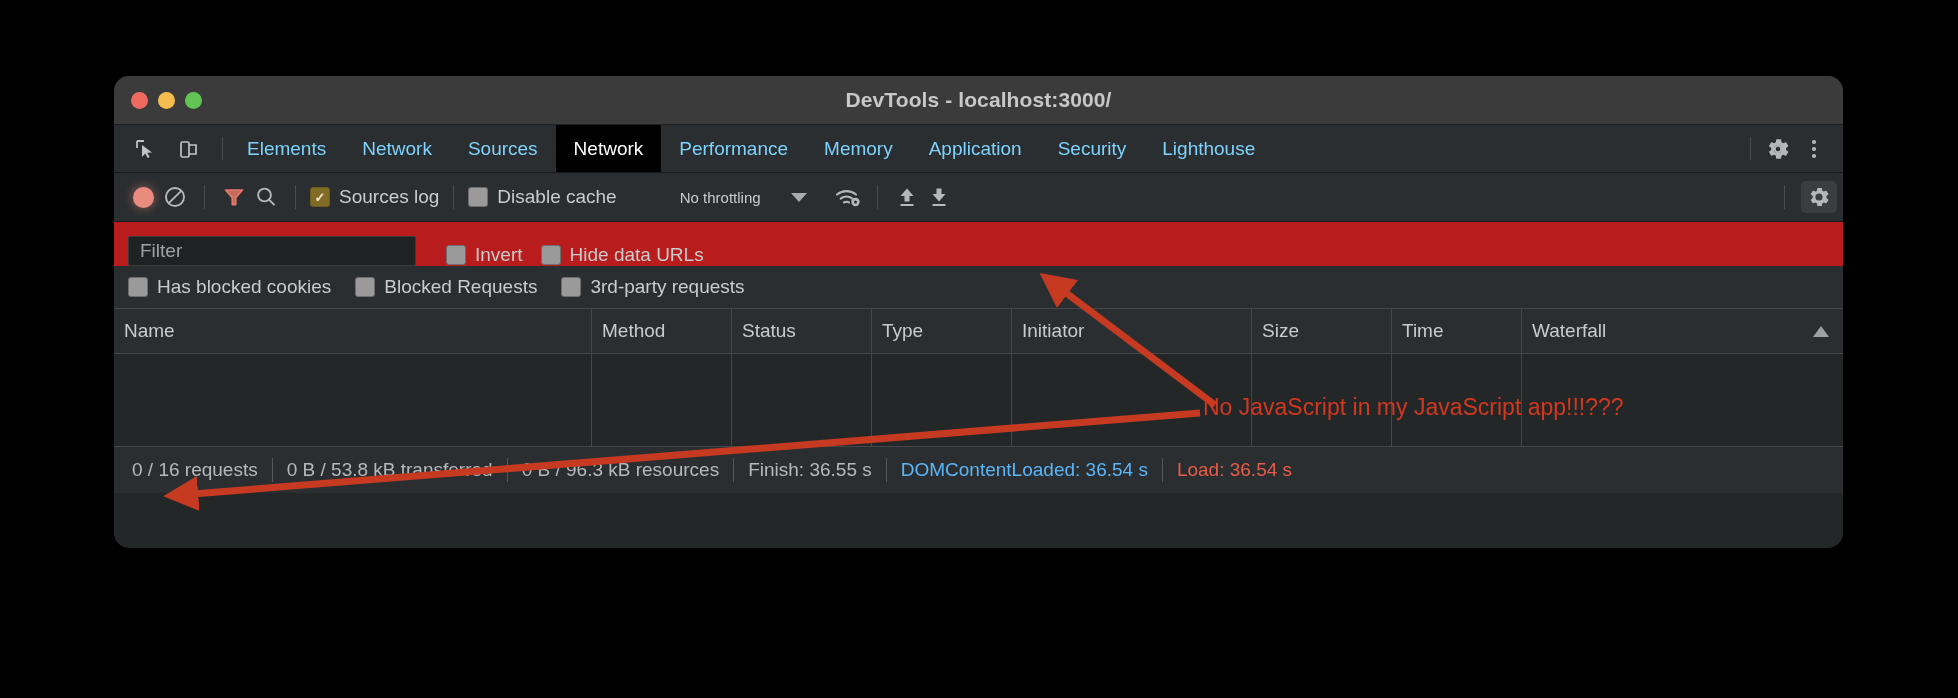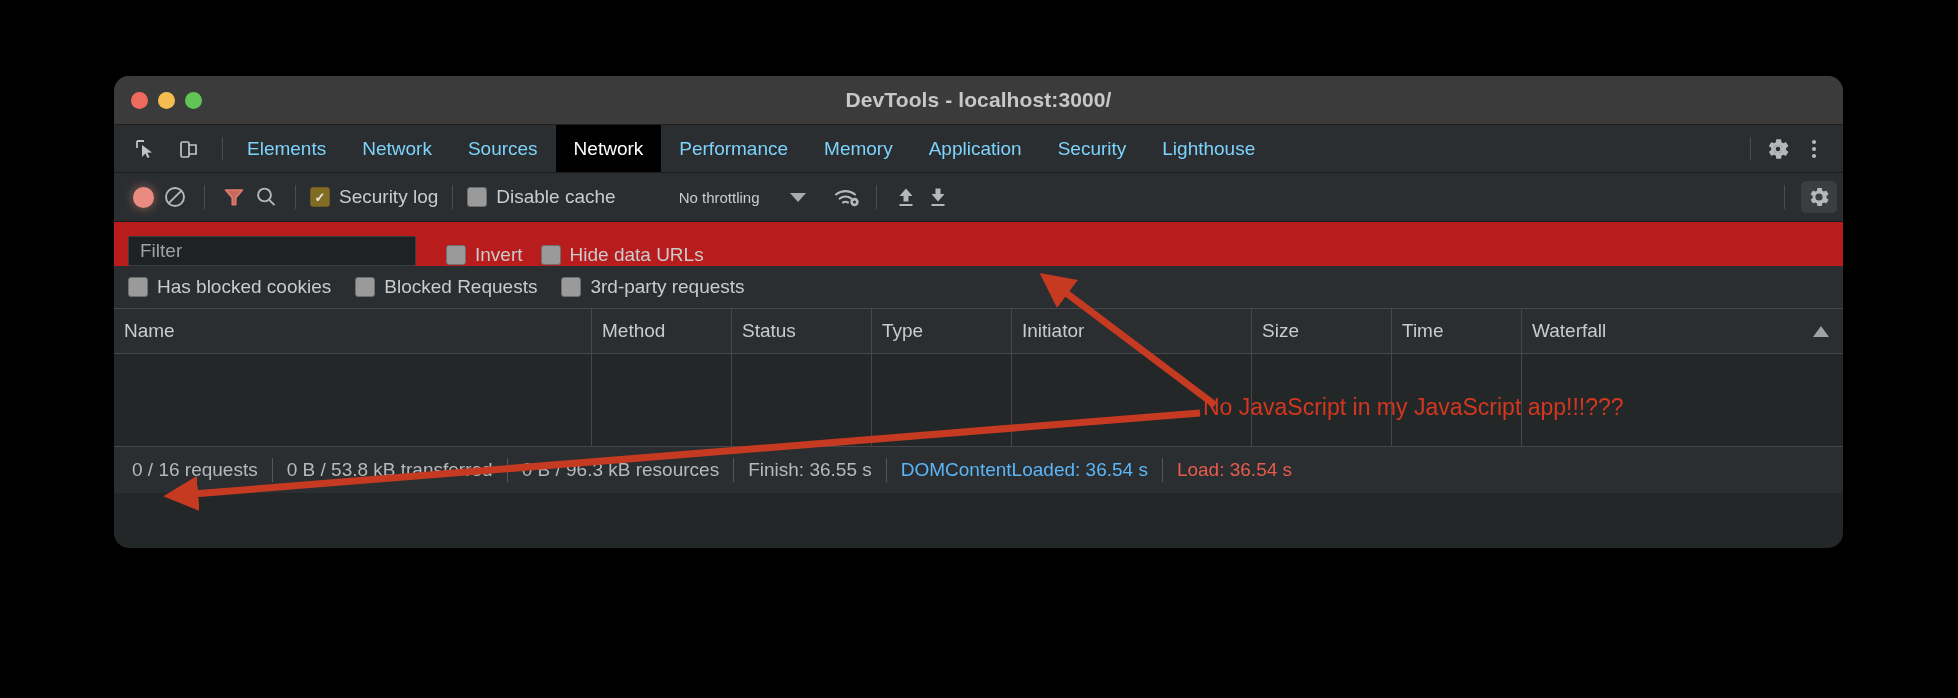--- a/index.html
+++ b/index.html
@@ -362,21 +362,21 @@
         <svg width="24" height="24" viewBox="0 0 24 24">
           <circle cx="10.5" cy="10" r="6.4" stroke="#b4b8bb" stroke-width="1.9" fill="none"></circle>
           <line x1="15.2" y1="14.8" x2="20.5" y2="20.2" stroke="#b4b8bb" stroke-width="1.9"></line>
         </svg>
       </div>
       <div class="tb-sep"></div>
       <label class="cblabel">
         <span class="cb checked">
             <span class="tick">✓</span>
           </span>
-        <span>Security log</span>
+        <span>Sources log</span>
       </label>
       <div class="tb-sep"></div>
       <label class="cblabel">
         <span class="cb"></span>
         <span>Disable cache</span>
       </label>
       <div style="width:16px"></div>
       <div class="throttle">No throttling</div>
       <div style="width:26px"></div>
       <div class="caret-down"></div>

